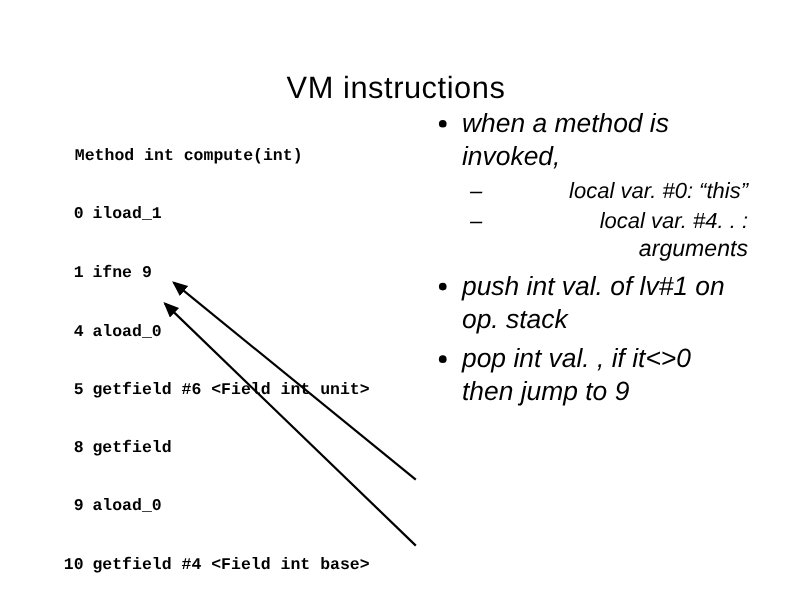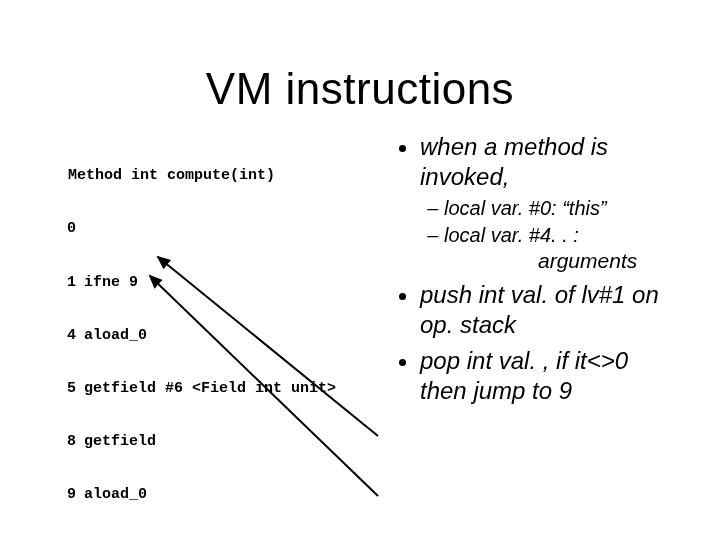--- a/index.html
+++ b/index.html
@@ -14,24 +14,24 @@
     overflow: hidden;
   }
   .slide {
     width: 720px;
     height: 540px;
     position: relative;
     box-sizing: border-box;
   }
   .title {
     text-align: center;
-    font-size: 44px;
+    font-size: 28px;
     font-weight: 400;
     margin-top: 64px;
-    margin-bottom: 18px;
+    margin-bottom: 2px;
     letter-spacing: 0.5px;
   }
   .content {
     display: flex;
     flex-direction: row;
     padding: 0 40px 0 40px;
   }
   .left {
     width: 330px;
     font-family: "Courier New", Courier, monospace;
@@ -75,20 +75,21 @@
     font-style: italic;
   }
   .right ul ul {
     list-style-type: "– ";
     padding-left: 24px;
     font-size: 20px;
     margin-top: 4px;
   }
   .right ul ul li {
     margin-bottom: 2px;
+    text-align: right;
   }
   .indent {
     padding-left: 94px;
     font-size: 21px;
     display: block;
   }
   
   svg.arrows {
     position: absolute;
     left: 0;
@@ -100,21 +101,21 @@
 <body>
 
 <div class="slide">
 
   <h1 class="title">VM instructions</h1>
 
   <div class="content">
 
     <div class="left">
       <span class="hdr">Method int compute(int)</span>
-      <div class="row"><span class="off">0</span></div>
+      <div class="row"><span class="off">0</span><span class="ins">iload_1</span></div>
       <div class="row"><span class="off">1</span><span class="ins">ifne 9</span></div>
       <div class="row"><span class="off">4</span><span class="ins">aload_0</span></div>
       <div class="row"><span class="off">5</span><span class="ins">getfield #6 &lt;Field int unit&gt;</span></div>
       <div class="row"><span class="off">8</span><span class="ins">getfield</span></div>
       <div class="row"><span class="off">9</span><span class="ins">aload_0</span></div>
       <div class="row"><span class="off">10</span><span class="ins">getfield #4 &lt;Field int base&gt;</span></div>
       
       
       
       

